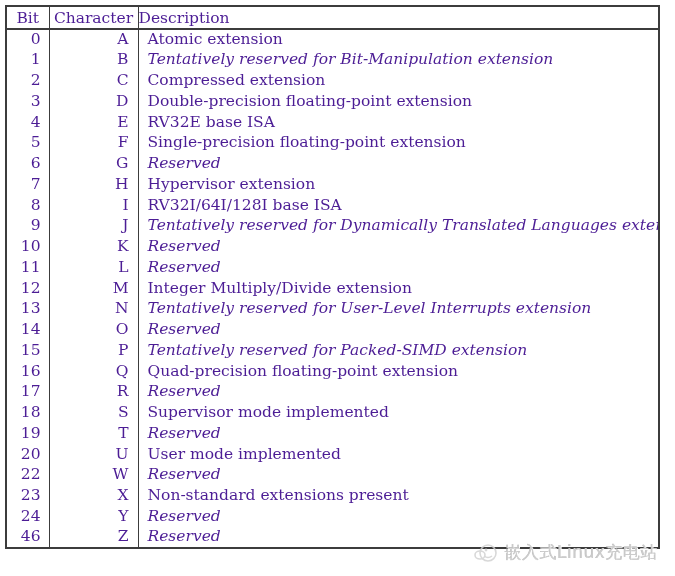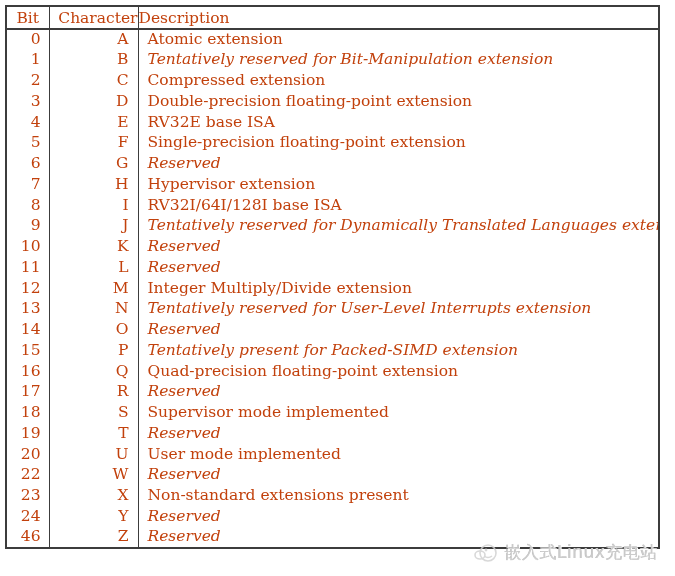--- a/index.html
+++ b/index.html
@@ -15,34 +15,34 @@
   }
   table.misa-table {
     position: absolute;
     left: 5px;
     top: 5px;
     width: 655px;
     border-collapse: collapse;
     table-layout: fixed;
     border: 2px solid #3c3c3c;
     font-size: 15.5px;
-    color: #c2410c;
+    color: #4c1d95;
   }
   col.c-bit  { width: 43px; }
   col.c-char { width: 89px; }
   col.c-desc { width: 521px; }
   thead th {
     font-weight: normal;
     height: 23px;
     border-bottom: 2px solid #3c3c3c;
     vertical-align: middle;
     white-space: nowrap;
   }
   th.col-bit  { text-align: center; }
-  th.col-char { text-align: right; }
+  th.col-char { text-align: center; }
   th.col-desc { text-align: left; padding-left: 0; }
   tbody td {
     height: 20.75px;
     vertical-align: middle;
     white-space: nowrap;
     line-height: 1;
   }
   td.col-bit  { text-align: right; padding-right: 8px; }
   td.col-char { text-align: right; padding-right: 9px; }
   td.col-desc { text-align: left;  padding-left: 9px; overflow: hidden; }
@@ -157,21 +157,21 @@
           <td class="col-desc vline italic">Tentatively reserved for User-Level Interrupts extension</td>
         </tr>
         <tr>
           <td class="col-bit">14</td>
           <td class="col-char vline">O</td>
           <td class="col-desc vline italic">Reserved</td>
         </tr>
         <tr>
           <td class="col-bit">15</td>
           <td class="col-char vline">P</td>
-          <td class="col-desc vline italic">Tentatively present for Packed-SIMD extension</td>
+          <td class="col-desc vline italic">Tentatively reserved for Packed-SIMD extension</td>
         </tr>
         <tr>
           <td class="col-bit">16</td>
           <td class="col-char vline">Q</td>
           <td class="col-desc vline">Quad-precision floating-point extension</td>
         </tr>
         <tr>
           <td class="col-bit">17</td>
           <td class="col-char vline">R</td>
           <td class="col-desc vline italic">Reserved</td>

